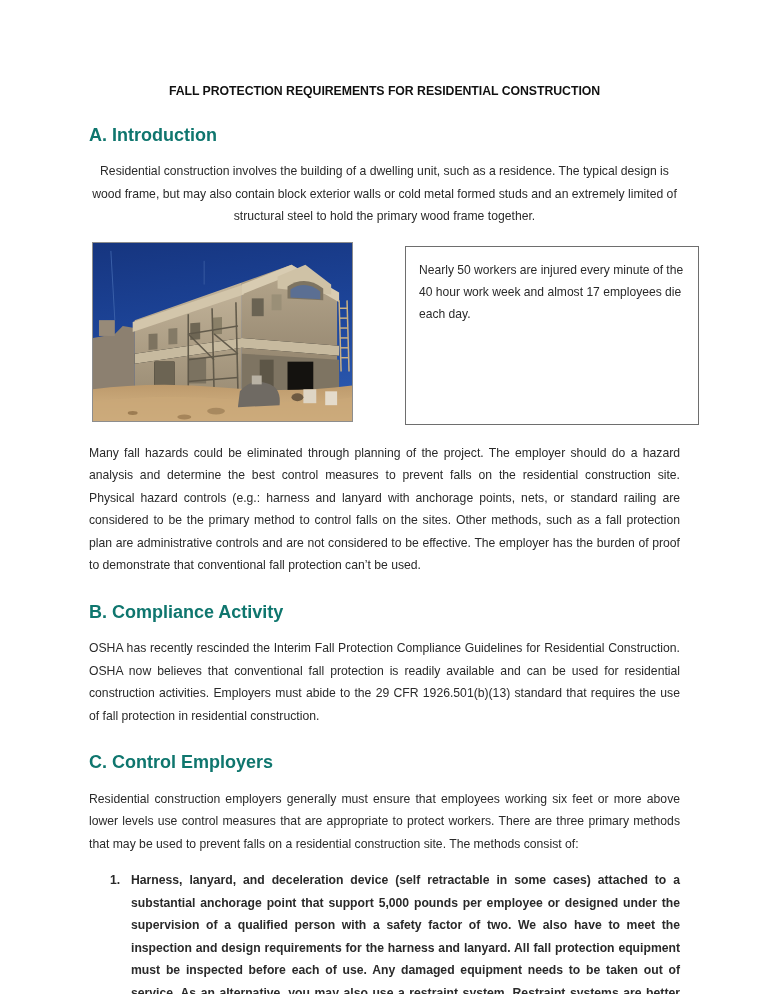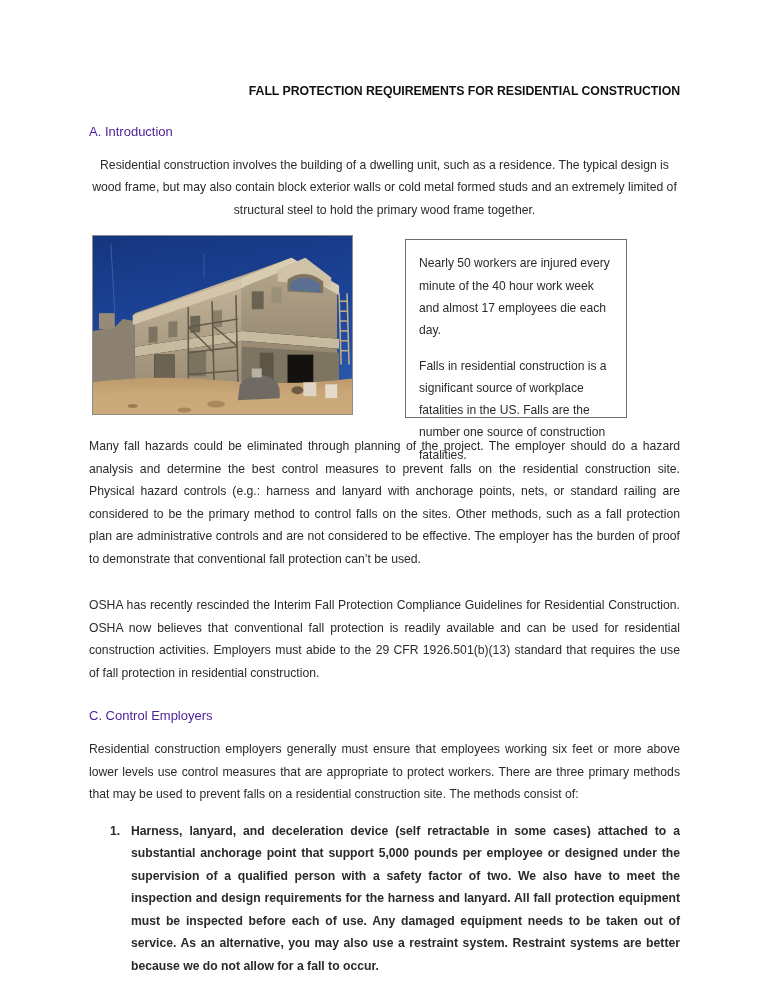--- a/index.html
+++ b/index.html
@@ -25,30 +25,30 @@
   }
   .content {
     position: absolute;
     left: 89px;
     top: 84px;
     width: 591px;
   }
   .doc-title {
     font-size: 12.3px;
     font-weight: bold;
-    text-align: right;
+    text-align: center;
     letter-spacing: -0.05px;
     color: #111111;
     margin: 0 0 24px 0;
     line-height: 1.3;
   }
   .sec-heading {
-    font-size: 13px;
-    font-weight: normal;
-    color: #4c1d95;
+    font-size: 18px;
+    font-weight: bold;
+    color: #0f766e;
     margin: 0 0 13px 0;
     line-height: 1.3;
   }
   p.body {
     font-size: 12.2px;
     line-height: 22.5px;
     color: #2a2a2a;
     margin: 0 0 14px 0;
     text-align: center;
   }
@@ -74,21 +74,21 @@
     box-sizing: border-box;
     overflow: hidden;
     background: #1b3d8f;
   }
   .photo-svg { display: block; width: 100%; height: 100%; }
 
   .callout {
     position: absolute;
     left: 316px;
     top: 4px;
-    width: 222px;
+    width: 294px;
     height: 179px;
     border: 1px solid #6e6e6e;
     box-sizing: border-box;
     padding: 12px 13px 10px 13px;
     background: #ffffff;
   }
   .callout p {
     font-size: 12.1px;
     line-height: 22.3px;
     color: #2a2a2a;
@@ -231,29 +231,29 @@
           <rect x="234" y="150" width="12" height="14" fill="#e4dbcb"></rect>
           <ellipse cx="206" cy="156" rx="6" ry="4" fill="#6d5a42"></ellipse>
 
           <ellipse cx="40" cy="172" rx="5" ry="2" fill="#9c7c52"></ellipse>
           <ellipse cx="92" cy="176" rx="7" ry="2.5" fill="#a6855a"></ellipse>
         </svg>
       </div>
 
       <div class="callout">
         <p>Nearly 50 workers are injured every minute of the 40 hour work week and almost 17 employees die each day.</p>
-        <p>Falls in residential construction is a significant source of workplace fatalities in the US. Falls are the number one source of construction fatalities.</p>
       </div>
 
     </div>
 
     <p class="body justify">Many fall hazards could be eliminated through planning of the project. The employer should do a hazard analysis and determine the best control measures to prevent falls on the residential construction site. Physical hazard controls (e.g.: harness and lanyard with anchorage points, nets, or standard railing are considered to be the primary method to control falls on the sites. Other methods, such as a fall protection plan are administrative controls and are not considered to be effective. The employer has the burden of proof to demonstrate that conventional fall protection can’t be used.</p>
 
     <div class="spacer-10"></div>
 
+    <div class="sec-heading">B. Compliance Activity</div>
 
     <p class="body justify">OSHA has recently rescinded the Interim Fall Protection Compliance Guidelines for Residential Construction.  OSHA now believes that conventional fall protection is readily available and can be used for residential construction activities. Employers must abide to the 29 CFR 1926.501(b)(13) standard that requires the use of fall protection in residential construction.</p>
 
     <div class="spacer-10"></div>
 
     <div class="sec-heading">C. Control Employers</div>
 
     <p class="body justify">Residential construction employers generally must ensure that employees working six feet or more above lower levels use control measures that are appropriate to protect workers. There are three primary methods that may be used to prevent falls on a residential construction site. The methods consist of:</p>
 
     <ol class="methods">

